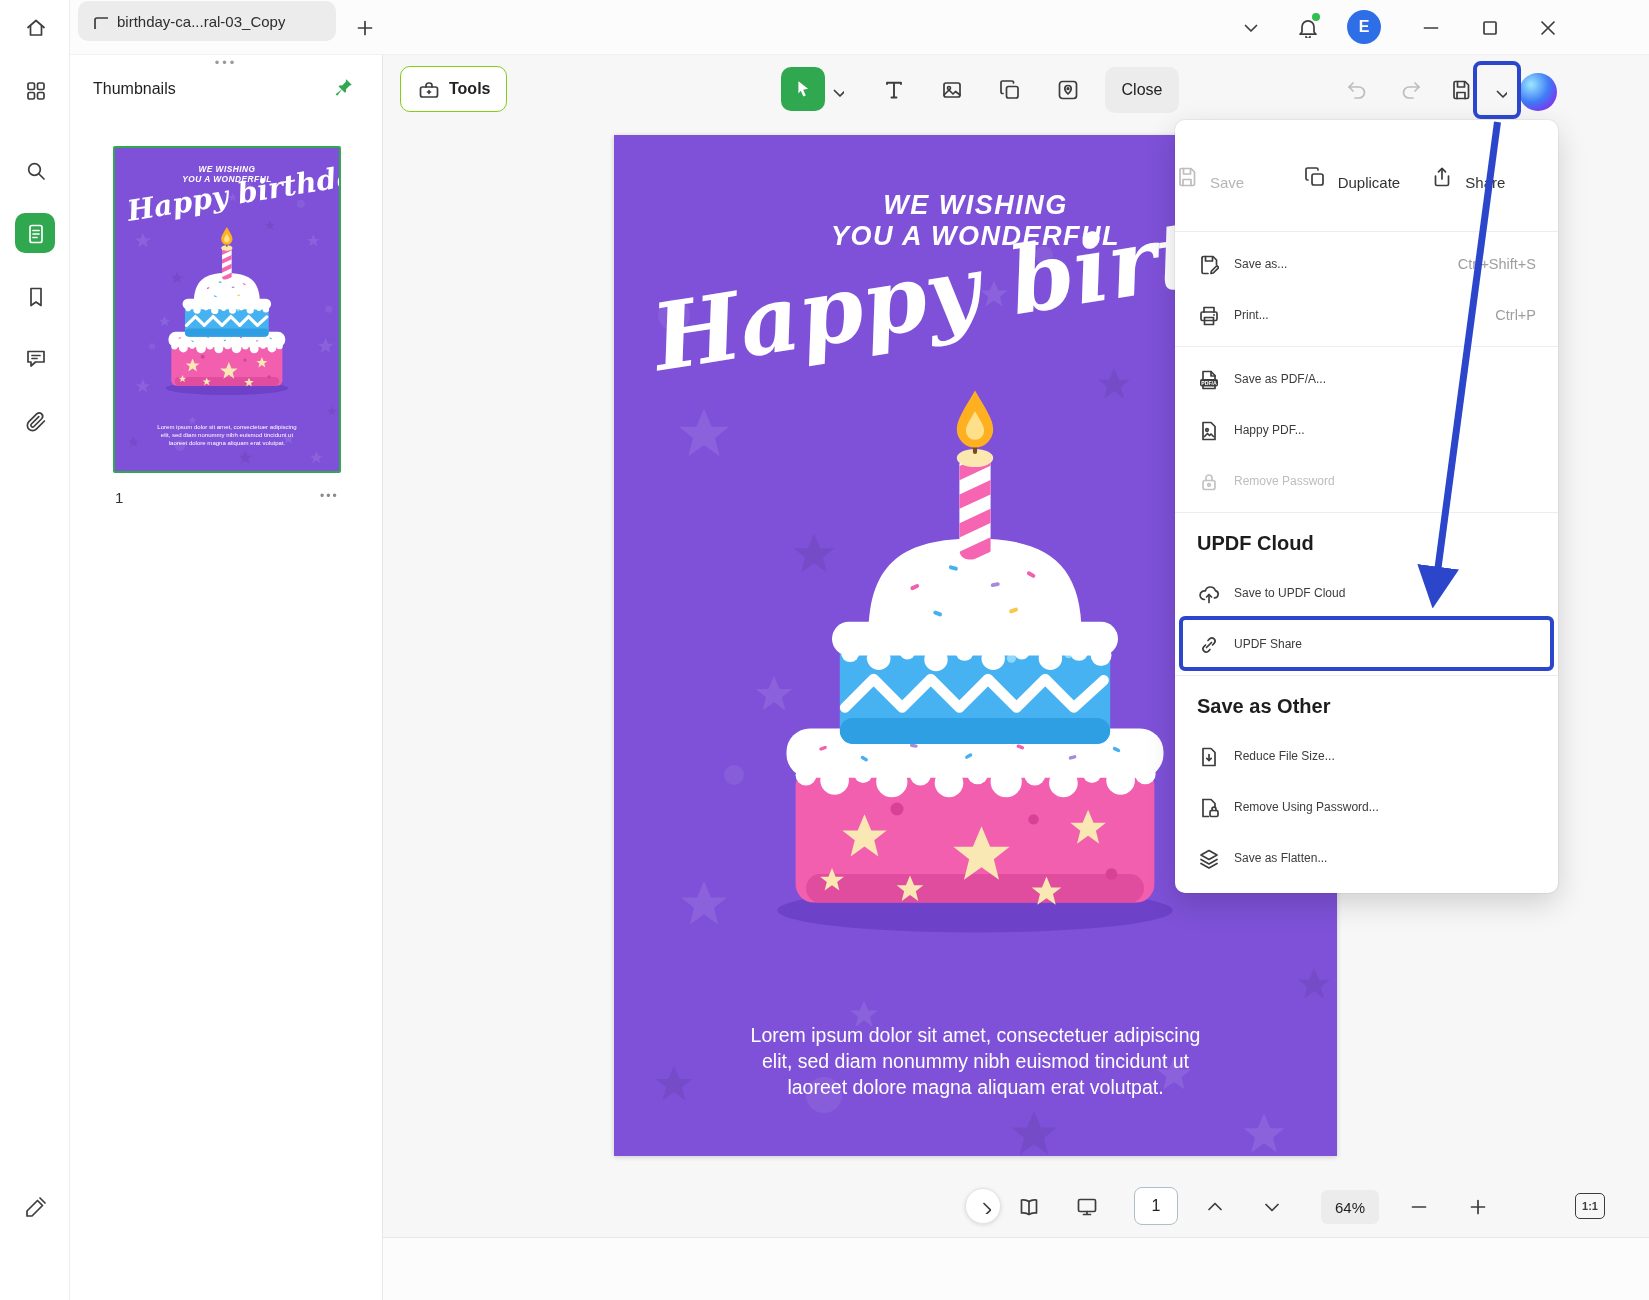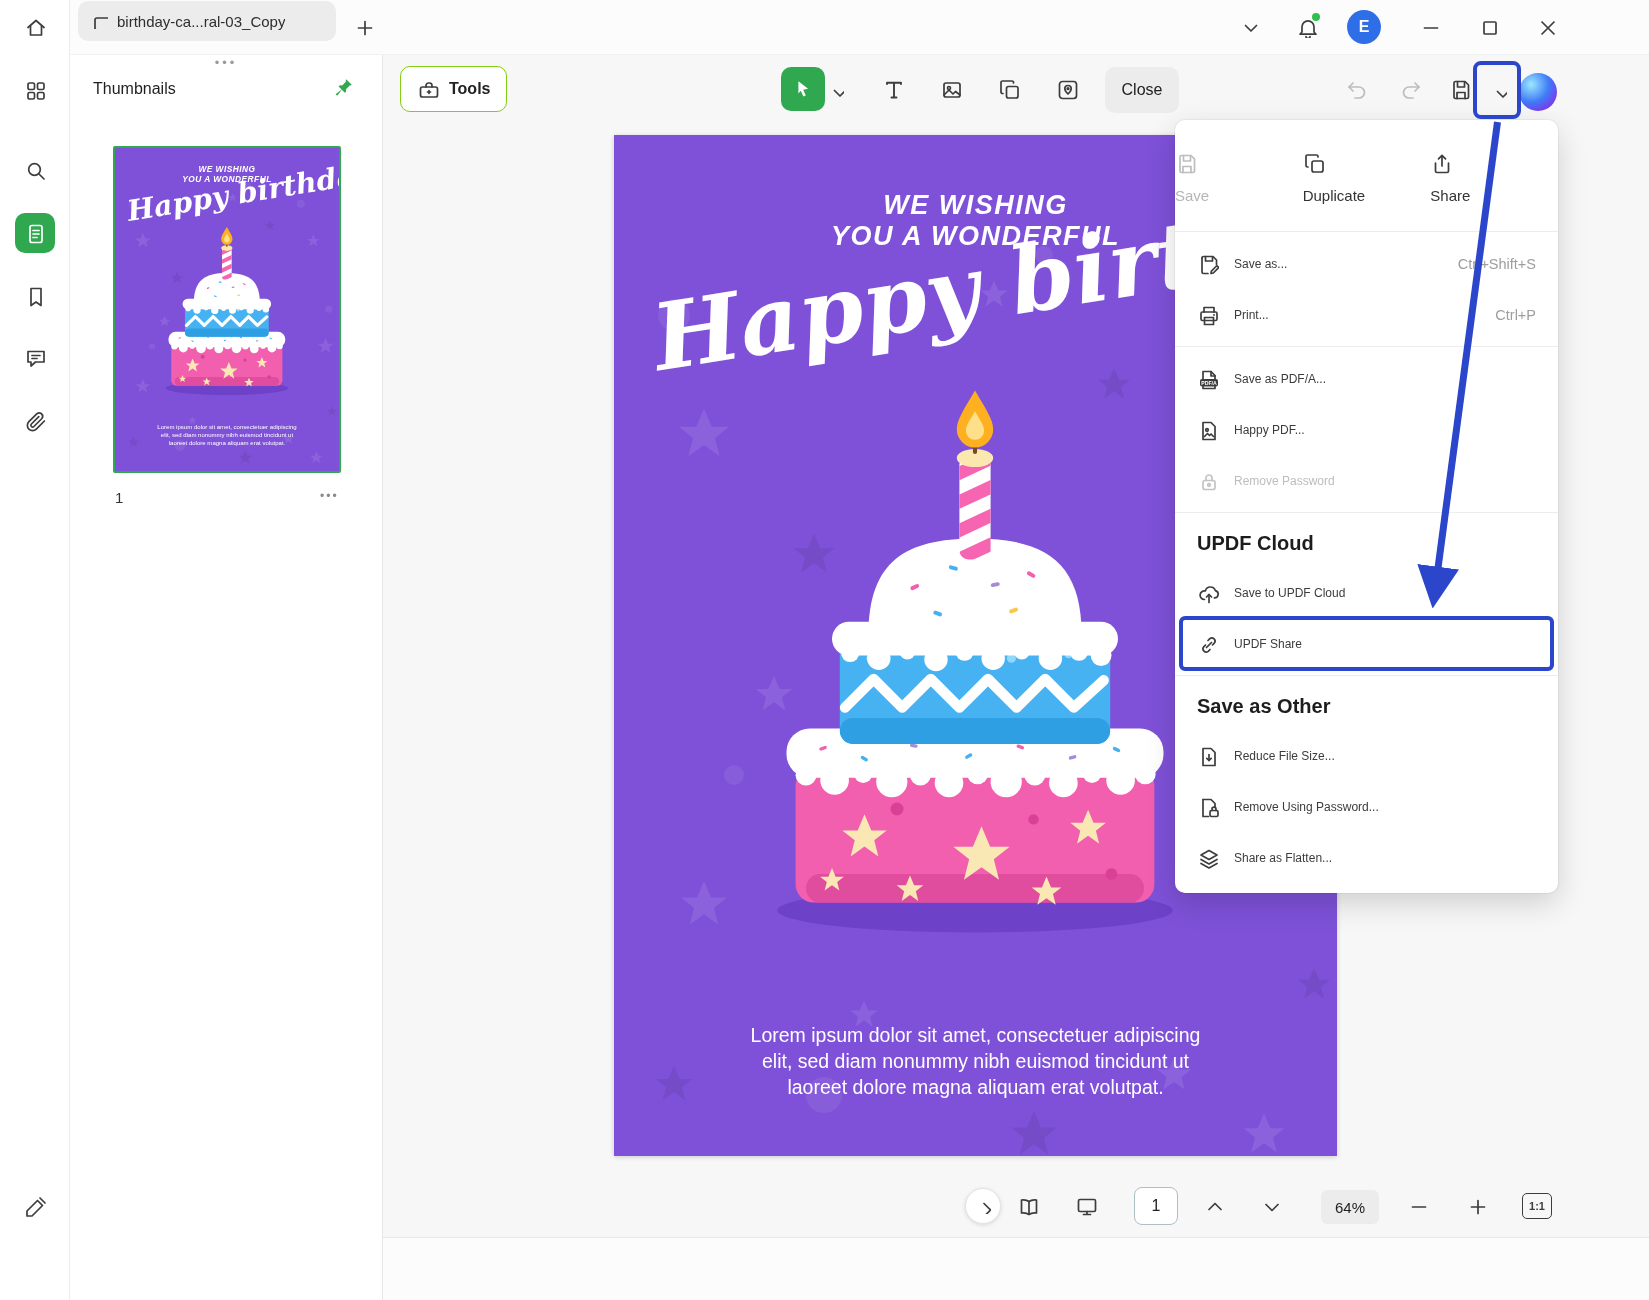--- a/index.html
+++ b/index.html
@@ -51,21 +51,21 @@
   .card{position:relative;width:723px;height:1021px;background:#7e51d8;overflow:hidden}
   .card-decor{position:absolute;inset:0}
   .card-subtitle{position:absolute;top:55px;left:0;width:100%;text-align:center;color:#fff;font-style:italic;font-weight:600;font-size:27px;letter-spacing:1.5px;line-height:1.15}
   .card-title{position:absolute;left:40px;top:150px;font-family:"DejaVu Serif",serif;font-style:italic;font-weight:700;font-size:92px;color:#fff;transform:rotate(-9deg);transform-origin:0 50%;white-space:nowrap}
   .cake{position:absolute;left:101px;top:245px;width:520px;height:559px}
   .card-body{position:absolute;top:888px;left:50%;transform:translateX(-50%);width:450px;text-align:center;color:#fff;font-size:19.5px;line-height:1.33}
 
   
   .menu{position:absolute;left:1175px;top:120px;width:383px;background:#fff;border-radius:10px;box-shadow:0 10px 30px rgba(0,0,0,.16),0 0 0 1px rgba(0,0,0,.04);z-index:6;padding:10px 0}
   .menu-actions{height:95px;display:flex;align-items:center}
-  .menu-action{flex:1;display:flex;flex-direction:column;align-items:flex-start;gap:9px;cursor:pointer}
+  .menu-action{flex:1;display:flex;flex-direction:row;align-items:flex-end;gap:9px;cursor:pointer}
   .menu-action .lbl{font-size:15px;color:#333}
   .menu-action.disabled .lbl{color:#b5b5b5}
   .menu-div{height:1px;background:#ededed;margin:6px 0}
   .menu-item{height:51px;display:flex;align-items:center;padding:0 22px;cursor:pointer}
   .menu-item svg{margin-right:15px;flex:none}
   .menu-item .lbl{font-size:12px;color:#3c3c3c;flex:1}
   .menu-item .sc{font-size:14.5px;color:#9e9e9e}
   .menu-item.disabled{cursor:default}
   .menu-item.disabled .lbl{color:#bdbdbd}
   .menu-header{height:48px;display:flex;align-items:center;padding:0 22px;font-size:20px;font-weight:700;color:#1d1d1d}
@@ -544,21 +544,21 @@
           <path d="M15 14.5v-1.3a2 2 0 0 1 4 0v1.3"></path>
         </svg>
       <span class="lbl">Remove Using Password...</span>
     </div>
     <div class="menu-item">
       <svg class="ic">
           <path d="M12 3.5 20 8l-8 4.5L4 8Z"></path>
           <path d="M4 12.5 12 17l8-4.5"></path>
           <path d="M4 16.5 12 21l8-4.5"></path>
         </svg>
-      <span class="lbl">Share as Flatten...</span>
+      <span class="lbl">Save as Flatten...</span>
     </div>
   </div>
 
   <div class="anno hl-box-top"></div>
   <svg class="anno" style="left:1380px;top:60px" width="190" height="630" viewBox="0 0 190 630">
     <defs>
       <marker id="ah" markerWidth="6" markerHeight="6" refX="4.5" refY="3" orient="auto">
         <path d="M0,0 L6,3 L0,6 Z" fill="#2b46cb"></path>
       </marker>
     </defs>
@@ -597,17 +597,17 @@
   <div class="sb-btn" style="left:1398px">
     <svg class="ic">
         <path d="M5.5 12h13"></path>
       </svg>
   </div>
   <div class="sb-btn" style="left:1457px">
     <svg class="ic">
         <path d="M12 5.5v13M5.5 12h13"></path>
       </svg>
   </div>
-  <div class="sb-btn" style="left:1517px">
+  <div class="sb-btn" style="left:1570px">
     <div class="ratio-inner">1:1</div>
   </div>
 
 </div>
 
 </body></html>

